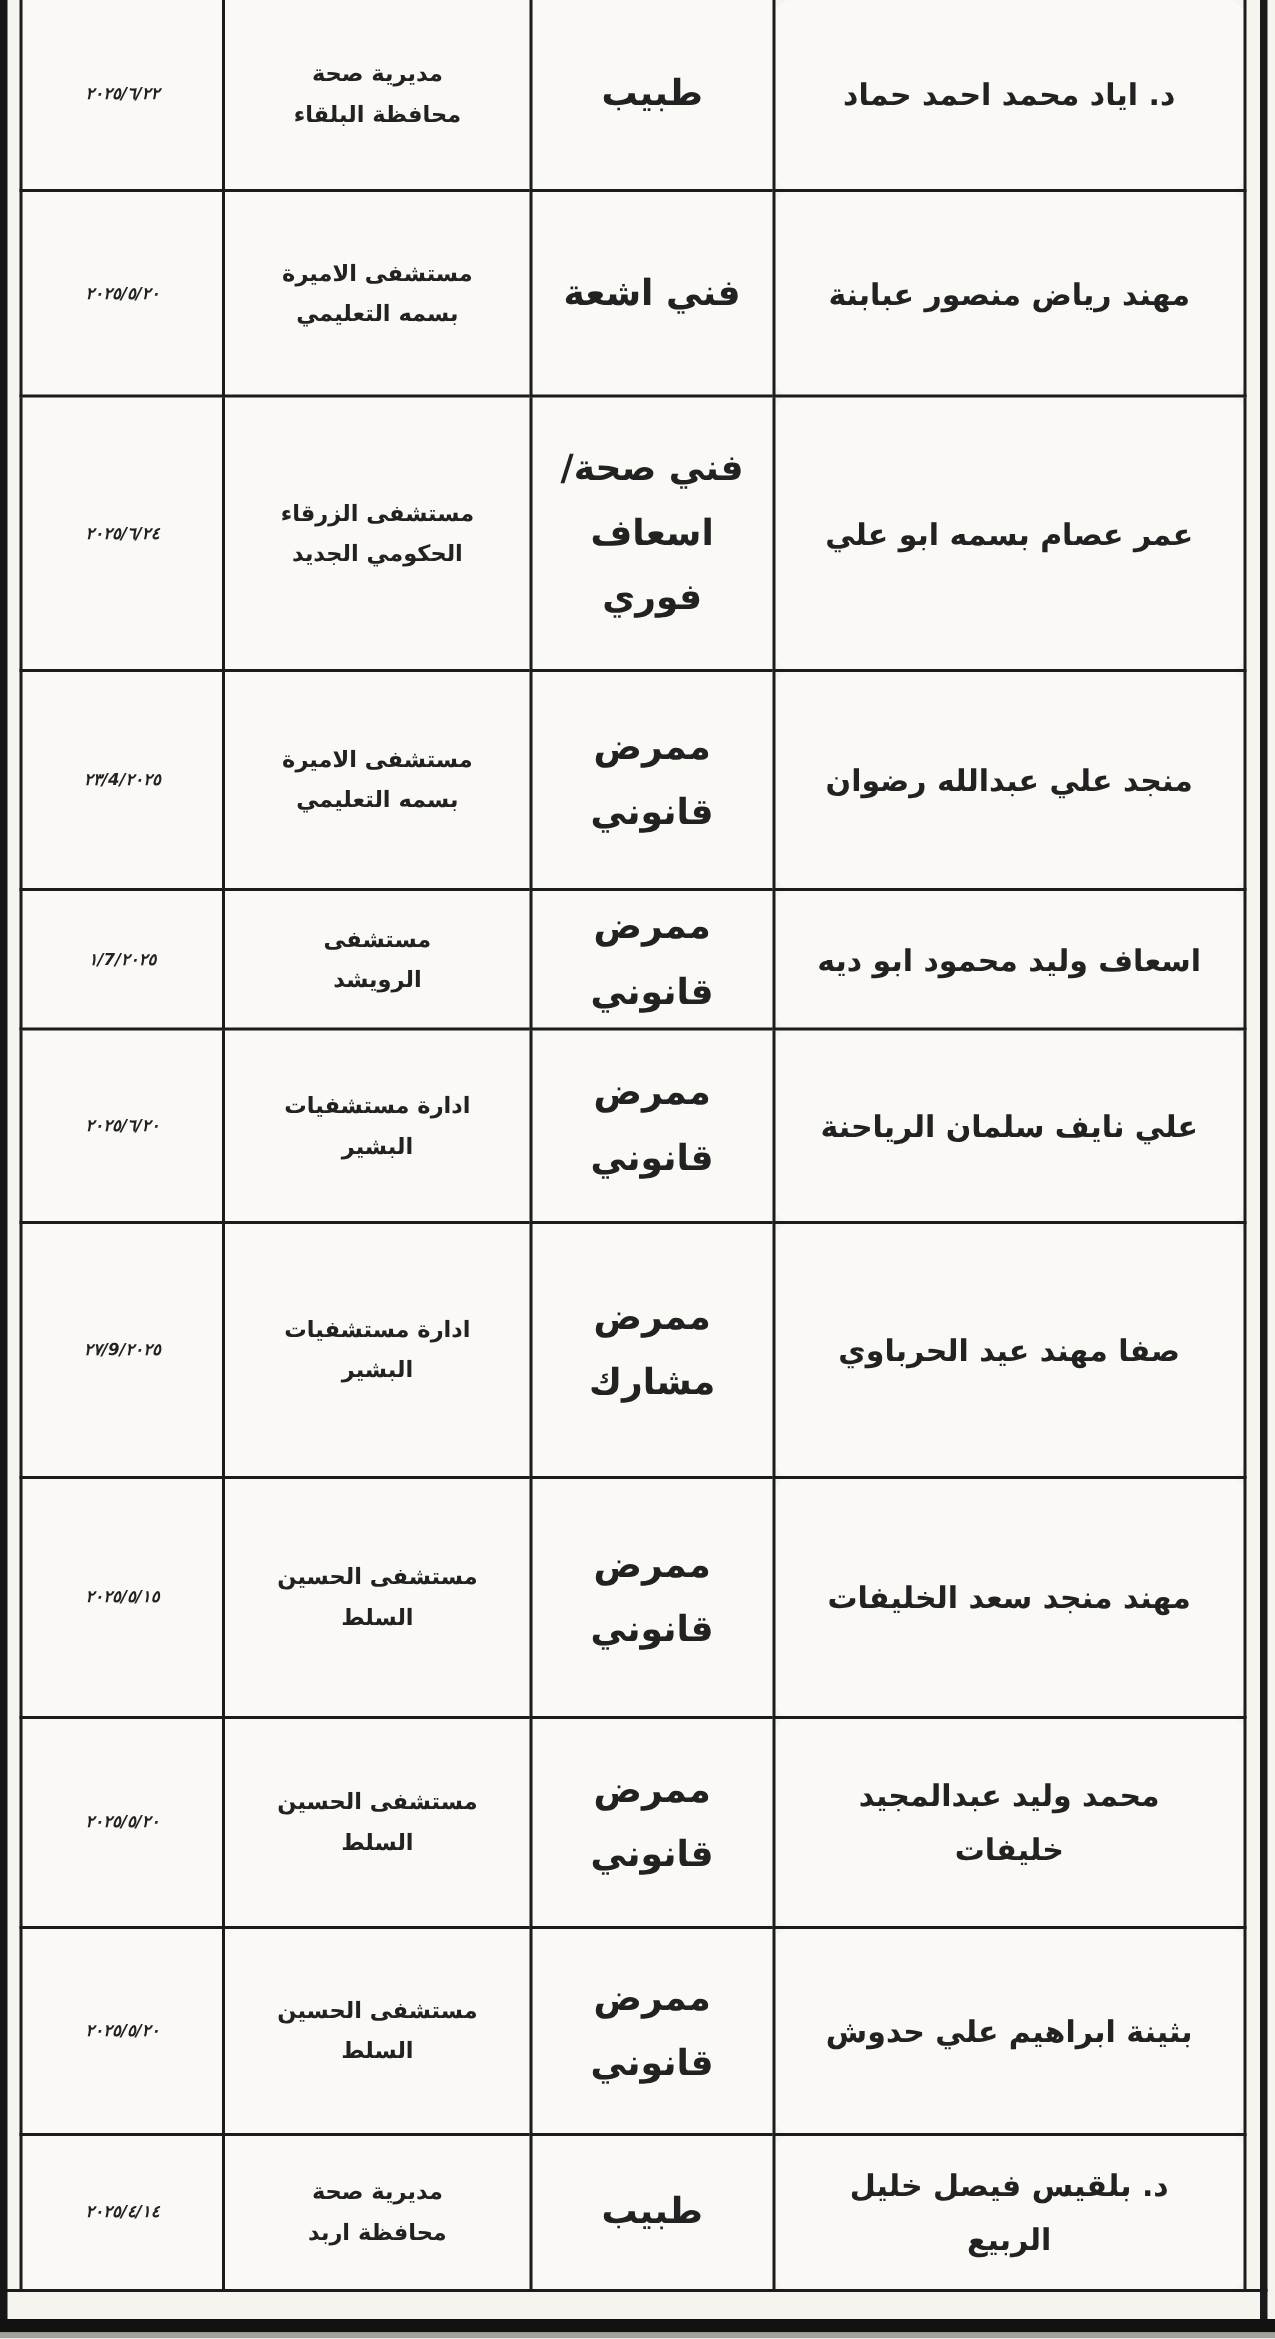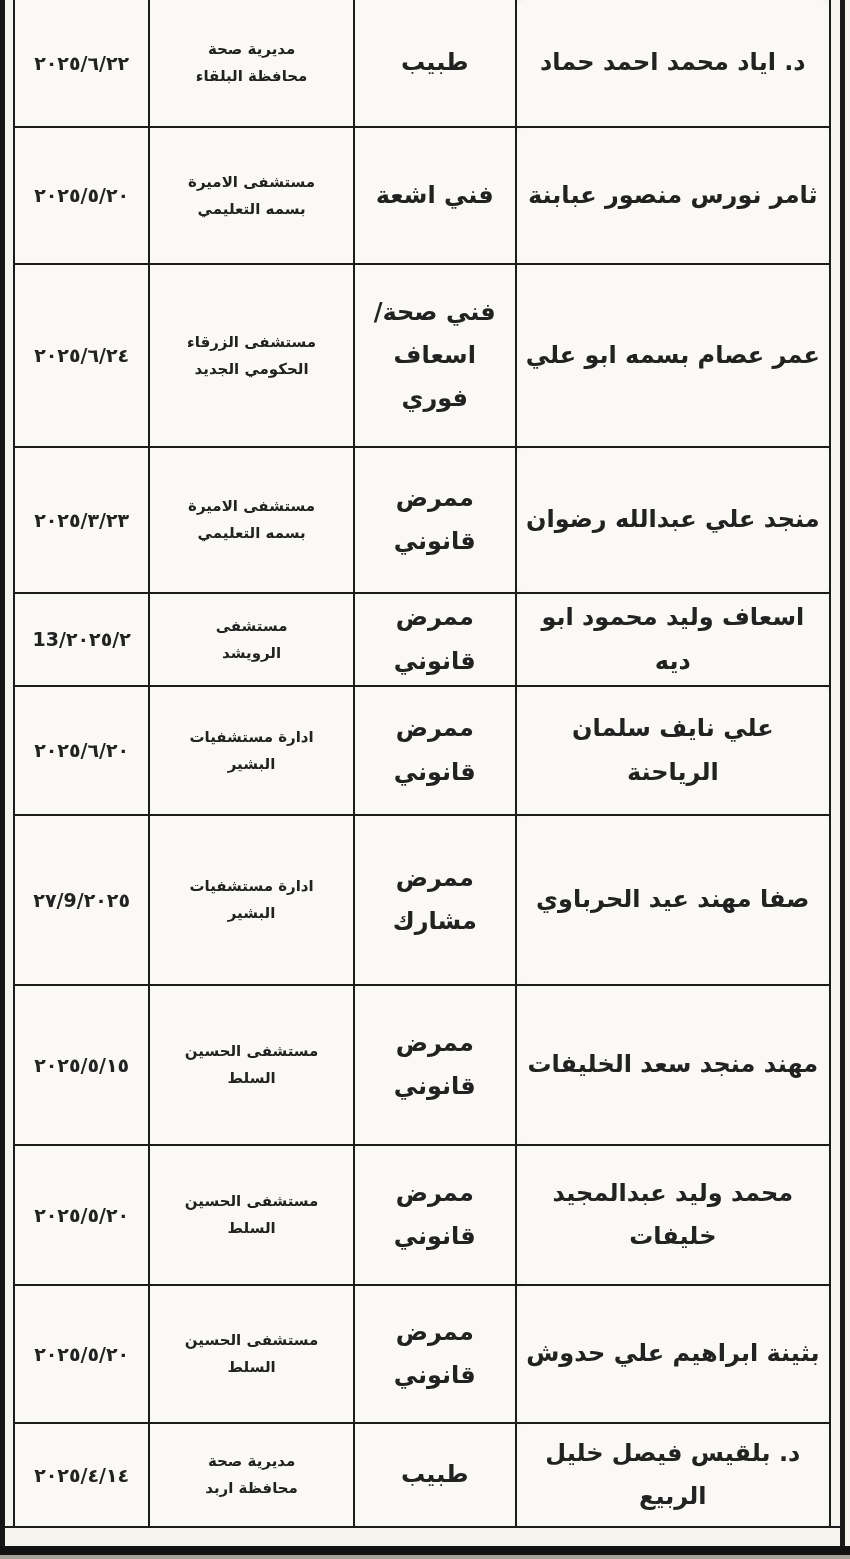--- a/index.html
+++ b/index.html
@@ -51,24 +51,24 @@
     color:#222222;
     font-weight:700;
     text-align:center;
     vertical-align:middle;
     white-space:pre-line;
     line-height:1.8;
     padding:2px 6px;
     overflow:hidden;
   }
   .doc-table tr:first-child td{border-top:none;}
-  .col-name{width:309px; font-size:24px;border-radius:12px;}
+  .col-name{width:309px; font-size:20px;border-radius:12px;}
   .col-job{width:159px; font-size:24px;}
   .col-org{width:201px; font-size:15px;}
-  .col-date{width:133px; font-size:19px;}
+  .col-date{width:133px; font-size:11px;font-style:italic;}
   
   .doc-table tr:nth-child(1){height:127px;}
   .doc-table tr:nth-child(2){height:137px;}
   .doc-table tr:nth-child(3){height:183px;}
   .doc-table tr:nth-child(4){height:146px;}
   .doc-table tr:nth-child(5){height:93px;}
   .doc-table tr:nth-child(6){height:129px;}
   .doc-table tr:nth-child(7){height:170px;}
   .doc-table tr:nth-child(8){height:160px;}
   .doc-table tr:nth-child(9){height:140px;}
@@ -98,49 +98,49 @@
     </colgroup>
     <tbody>
         <tr>
     <td class="col-name">د. اياد محمد احمد حماد</td>
     <td class="col-job">طبيب</td>
     <td class="col-org">مديرية صحة
 محافظة البلقاء</td>
     <td class="col-date">٢٠٢٥/٦/٢٢</td>
   </tr>
         <tr>
-    <td class="col-name">ثامر نورس منصور عبابنة</td>
+    <td class="col-name">مهند رياض منصور عبابنة</td>
     <td class="col-job">فني اشعة</td>
     <td class="col-org">مستشفى الاميرة
 بسمه التعليمي</td>
     <td class="col-date">٢٠٢٥/٥/٢٠</td>
   </tr>
         <tr>
     <td class="col-name">عمر عصام بسمه ابو علي</td>
     <td class="col-job">فني صحة/
 اسعاف فوري</td>
     <td class="col-org">مستشفى الزرقاء
 الحكومي الجديد</td>
     <td class="col-date">٢٠٢٥/٦/٢٤</td>
   </tr>
         <tr>
     <td class="col-name">منجد علي عبدالله رضوان</td>
     <td class="col-job">ممرض
 قانوني</td>
     <td class="col-org">مستشفى الاميرة
 بسمه التعليمي</td>
-    <td class="col-date">٢٠٢٥/٣/٢٣</td>
+    <td class="col-date">٢٠٢٥/4/٢٣</td>
   </tr>
         <tr>
     <td class="col-name">اسعاف وليد محمود ابو ديه</td>
     <td class="col-job">ممرض
 قانوني</td>
     <td class="col-org">مستشفى
 الرويشد</td>
-    <td class="col-date">٢٠٢٥/٢/13</td>
+    <td class="col-date">٢٠٢٥/7/١</td>
   </tr>
         <tr>
     <td class="col-name">علي نايف سلمان الرياحنة</td>
     <td class="col-job">ممرض
 قانوني</td>
     <td class="col-org">ادارة مستشفيات
 البشير</td>
     <td class="col-date">٢٠٢٥/٦/٢٠</td>
   </tr>
         <tr>

